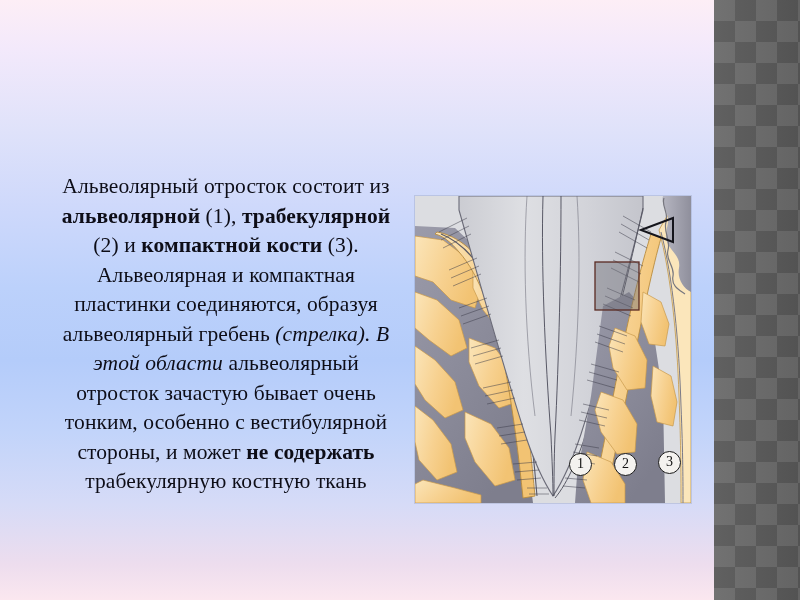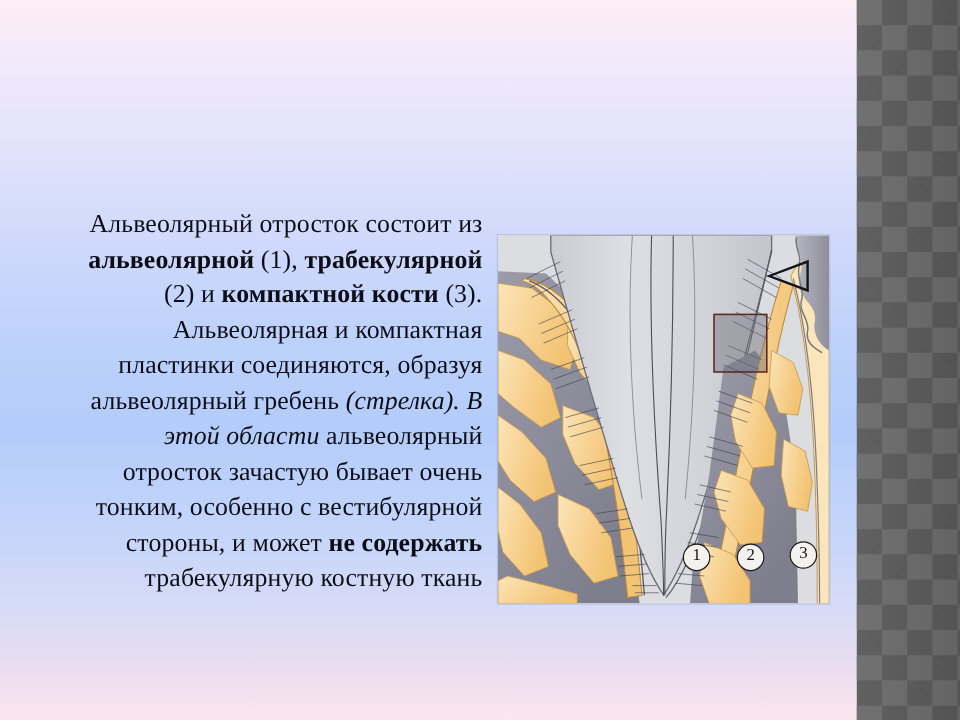--- a/index.html
+++ b/index.html
@@ -57,21 +57,21 @@
 
   
   #body-text {
     position: absolute;
     left: 50px;
     top: 172px;
     width: 352px;
     font-size: 21.5px;
     line-height: 29.5px;
     color: #0d0d17;
-    text-align: right;
+    text-align: center;
     letter-spacing: 0.1px;
   }
   #body-text b { font-weight: bold; }
   #body-text i { font-style: italic; }
 
   
   #figure {
     position: absolute;
     left: 415px;
     top: 196px;

